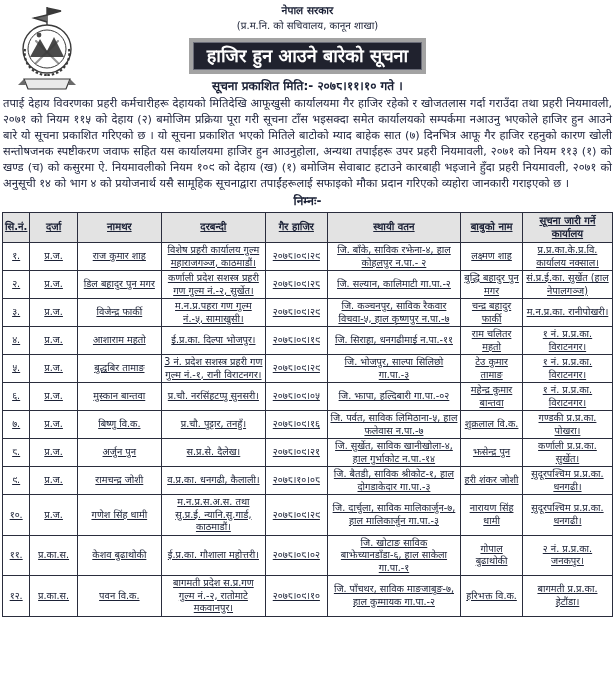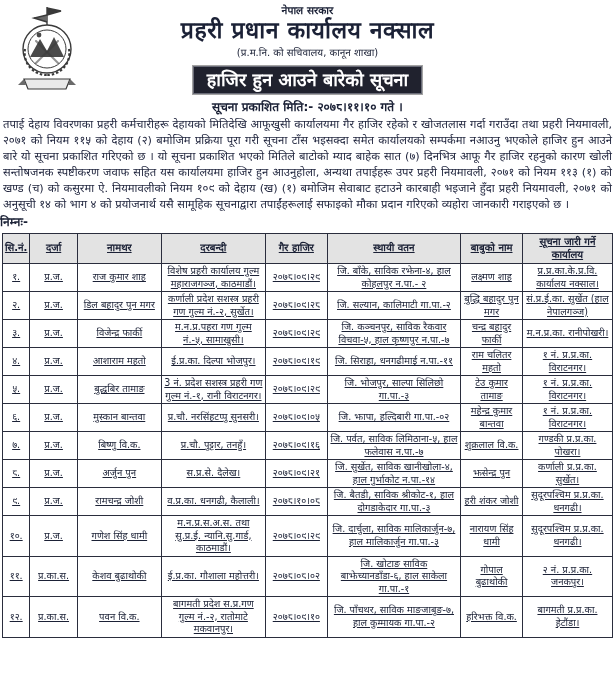--- a/index.html
+++ b/index.html
@@ -12,28 +12,28 @@
   .emblem{position:absolute;left:16px;top:5px;width:62px;height:92px;}
   .hdr{width:100%;text-align:center;padding-top:3px;}
   .hdr-gov{font-size:10.5px;font-weight:bold;line-height:14px;}
   .hdr-min{font-size:12px;font-weight:bold;line-height:16px;}
   .hdr-office{font-size:23px;font-weight:bold;line-height:27px;letter-spacing:.5px;}
   .hdr-sub{font-size:10px;font-weight:normal;line-height:17px;}
   .notice-box{
     display:inline-block;margin-top:4px;
     background:#20222e;color:#ffffff;
     font-size:18px;font-weight:bold;line-height:22px;
-    padding:3px 14px;border:1px solid #a3a3a3;box-shadow:inset 0 0 0 1px #6a6c78;
+    padding:3px 14px;border:4px solid #a3a3a3;box-shadow:inset 0 0 0 1px #6a6c78;
   }
   .pub-date{font-size:12px;font-weight:bold;line-height:16px;margin-top:4px;text-align:center;}
   .para{
     margin:2px 3px 0 3px;
     font-size:11.3px;line-height:16px;text-align:justify;color:#232840;
   }
-  .listlbl{font-weight:bold;font-size:12px;line-height:15px;margin-top:2px;}
+  .listlbl{text-align:center;font-weight:bold;font-size:12px;line-height:15px;margin-top:2px;}
   table.roster{
     border-collapse:collapse;table-layout:fixed;
     width:611px;margin:3px auto 0 auto;text-decoration:underline;
   }
   table.roster th,table.roster td{
     border:1px solid #2a2d3d;
     font-size:9.6px;line-height:12.5px;
     text-align:center;vertical-align:middle;
     padding:1px 2px;word-wrap:break-word;
   }
@@ -70,21 +70,20 @@
       <g>
         <path d="M8 74 L54 74 L50 84 L12 84 Z" fill="#e9e9e9" stroke="#3a3a3a" stroke-width="1.2"></path>
         <path d="M8 74 L2 80 L10 80 Z" fill="#6a6a6a"></path>
         <path d="M54 74 L60 80 L52 80 Z" fill="#6a6a6a"></path>
       </g>
     </svg>
   </div>
 
   <div class="hdr">
     <div class="hdr-gov">नेपाल सरकार</div>
-    <div class="hdr-office">प्रहरी प्रधान कार्यालय नक्साल</div>
     <div class="hdr-sub">(प्र.म.नि. को सचिवालय, कानून शाखा)</div>
     <div>
       <span class="notice-box">हाजिर हुन आउने बारेको सूचना</span>
     </div>
     <div class="pub-date">सूचना प्रकाशित मिति:- २०७८।११।१० गते ।</div>
   </div>
 
   <div class="para">तपाई देहाय विवरणका प्रहरी कर्मचारीहरू देहायको मितिदेखि आफूखुसी कार्यालयमा गैर हाजिर रहेको र खोजतलास गर्दा गराउँदा तथा प्रहरी नियमावली, २०७१ को नियम ११५ को देहाय (२) बमोजिम प्रक्रिया पूरा गरी सूचना टाँस भइसक्दा समेत कार्यालयको सम्पर्कमा नआउनु भएकोले हाजिर हुन आउने बारे यो सूचना प्रकाशित गरिएको छ । यो सूचना प्रकाशित भएको मितिले बाटोको म्याद बाहेक सात (७) दिनभित्र आफू गैर हाजिर रहनुको कारण खोली सन्तोषजनक स्पष्टीकरण जवाफ सहित यस कार्यालयमा हाजिर हुन आउनुहोला, अन्यथा तपाईहरू उपर प्रहरी नियमावली, २०७१ को नियम ११३ (१) को खण्ड (च) को कसुरमा ऐ. नियमावलीको नियम १०९ को देहाय (ख) (१) बमोजिम सेवाबाट हटाउने कारबाही भइजाने हुँदा प्रहरी नियमावली, २०७१ को अनुसूची १४ को भाग ४ को प्रयोजनार्थ यसै सामूहिक सूचनाद्वारा तपाईंहरूलाई सफाइको मौका प्रदान गरिएको व्यहोरा जानकारी गराइएको छ ।</div>
   <div class="listlbl">निम्नः-</div>
 

